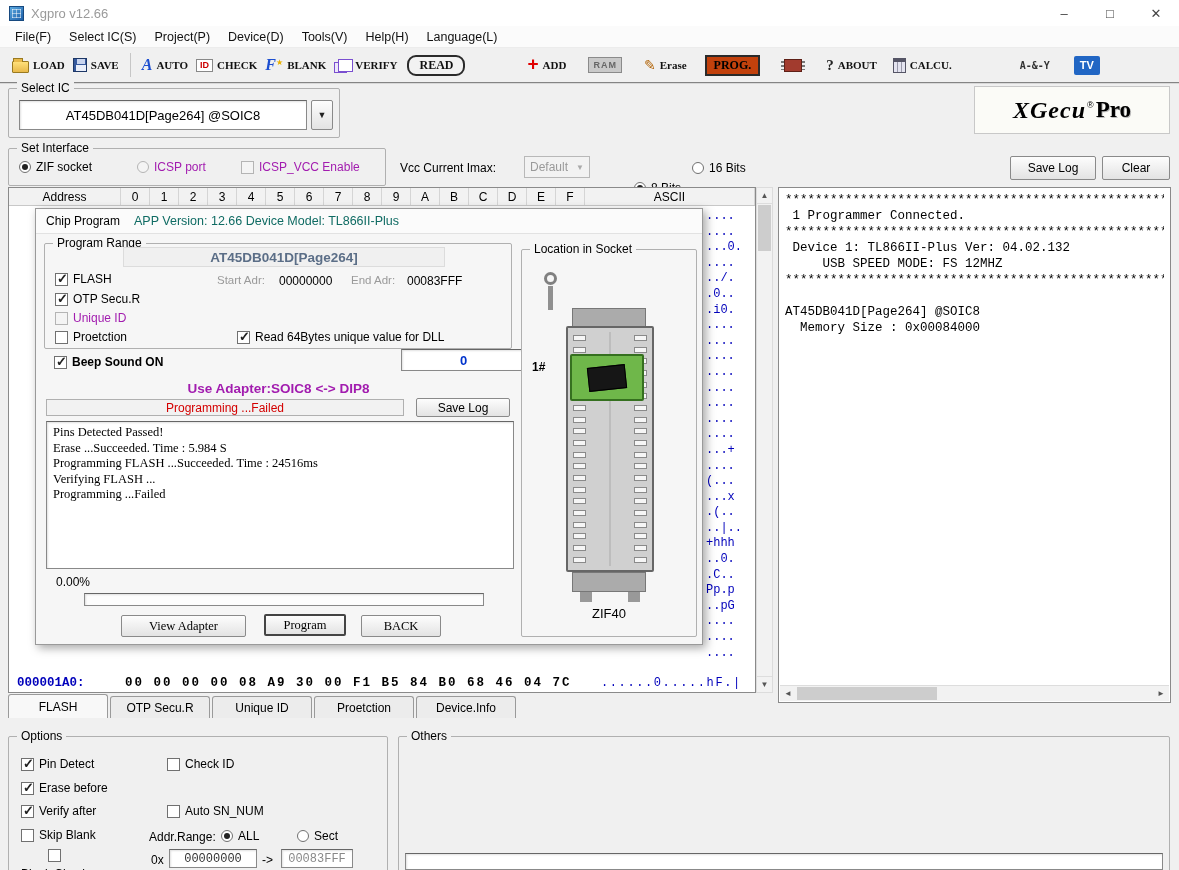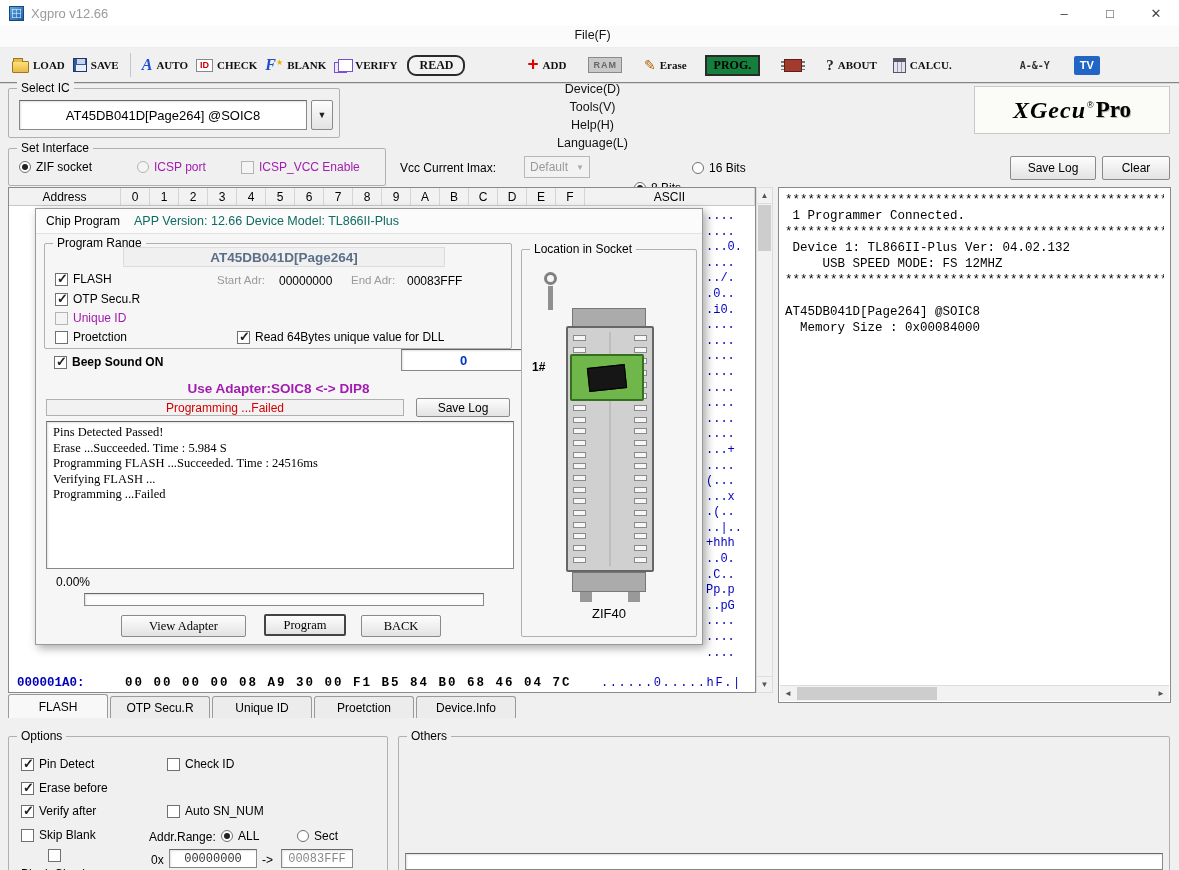--- a/index.html
+++ b/index.html
@@ -10,21 +10,21 @@
   .titlebar { position:absolute; left:0; top:0; width:100%; height:26px; background:#fff; display:flex; align-items:center; }
   .app-ico { width:15px; height:15px; margin:0 7px 0 9px; background:linear-gradient(135deg,#5aa9e0,#1d5fa8); border:1px solid #17497f; position:relative; }
   .app-ico::after { content:""; position:absolute; inset:2px;
     background:linear-gradient(rgba(255,255,255,.5) 1px,transparent 1px) 0 0/100% 4px,
                linear-gradient(90deg,rgba(255,255,255,.5) 1px,transparent 1px) 0 0/4px 100%; }
   .win-title { color:#9a9a9a; font-size:13px; }
   .win-ctrls { margin-left:auto; display:flex; height:100%; }
   .win-btn { width:46px; height:100%; display:flex; align-items:center; justify-content:center; color:#444; font-size:13px; }
 
   
-  .menubar { position:absolute; left:0; top:26px; width:100%; height:22px; background:#fbfbfb; display:flex; align-items:center; padding-left:6px; border-bottom:1px solid #ececec;flex-direction:column; }
+  .menubar { position:absolute; left:0; top:26px; width:100%; height:22px; background:#fbfbfb; display:flex; align-items:center; padding-left:6px; border-bottom:1px solid #ececec; }
   .menubar > div { padding:2px 9px; font-size:12.5px; color:#111; }
 
   
   .toolbar { position:absolute; left:0; top:48px; width:100%; height:36px; background:#f0f0f0; border-bottom:2px groove #d8d8d8; display:flex; align-items:center; padding:0 8px; }
   .tbtn { display:flex; align-items:center; gap:4px; padding:2px 4px; }
   .tlabel { font-family:"Liberation Serif",serif; font-weight:bold; font-size:11px; color:#111; }
   .sep { width:1px; height:24px; background:#c6c6c6; margin:0 7px; }
   .ic-folder { width:17px; height:12px; background:linear-gradient(#ffe07a,#e8b94a); border:1px solid #9a7a20; border-radius:1px; position:relative; margin-top:3px; }
   .ic-folder::before { content:""; position:absolute; top:-4px; left:0; width:8px; height:3px; background:#e8b94a; border:1px solid #9a7a20; border-bottom:none; }
   .ic-floppy { width:14px; height:14px; background:#35589c; border:1px solid #1d3766; position:relative; }
@@ -35,21 +35,21 @@
   .ic-id::before { content:"ID"; }
   .ic-blank::before { content:"F"; font:bold italic 16px "Liberation Serif",serif; color:#1d4fd0; }
   .ic-blank::after { content:"★"; color:#e8b000; font-size:8px; vertical-align:super; }
   .ic-verify { width:13px; height:11px; border:1px solid #7a4fd0; background:#ede8fa; position:relative; margin:4px 4px 0 0; }
   .ic-verify::after { content:""; position:absolute; left:3px; top:-4px; width:13px; height:11px; border:1px solid #7a4fd0; background:#fff; }
   .read-box { border:2px solid #2a2a2a; border-radius:9px; padding:1px 10px; background:#f2f2f2; }
   .read-box .tlabel { font-size:12px; }
   .ic-plus::before { content:"+"; color:#e00000; font-size:19px; font-weight:bold; line-height:14px; }
   .ram-box { background:#c9c9c9; border:1px solid #8a8a8a; color:#666; font-size:9px; font-weight:bold; padding:2px 4px; letter-spacing:1px; }
   .ic-pencil::before { content:"✎"; font-size:14px; color:#b06000; }
-  .prog-box { border:2px solid #2a2a2a; padding:1px 7px; background:#15803d; font-family:"Liberation Serif",serif; font-weight:bold; font-size:12px; }
+  .prog-box { border:2px solid #2a2a2a; padding:1px 7px; background:#c2410c; font-family:"Liberation Serif",serif; font-weight:bold; font-size:12px; }
   .ic-chip { width:18px; height:13px; background:#a23b2e; border:1px solid #5e1f16; position:relative; margin:0 4px; }
   .ic-chip::before, .ic-chip::after { content:""; position:absolute; top:1px; bottom:1px; width:3px; background:repeating-linear-gradient(#777 0 2px,transparent 2px 4px); }
   .ic-chip::before { left:-4px; } .ic-chip::after { right:-4px; }
   .ic-q::before { content:"?"; font:bold 15px "Liberation Serif",serif; color:#222; }
   .ic-calc { width:13px; height:15px; background:#e4e4f0; border:1px solid #556;
     background-image:linear-gradient(#556 3px,transparent 3px),
       repeating-linear-gradient(90deg,transparent 0 3px,#99a 3px 4px); }
   .logic-box { font:bold 10px "DejaVu Sans Mono",monospace; color:#333; }
   .tv-box { width:26px; height:19px; background:#2166c4; color:#fff; font-weight:bold; font-size:11px; display:flex; align-items:center; justify-content:center; border-radius:2px; }
 

